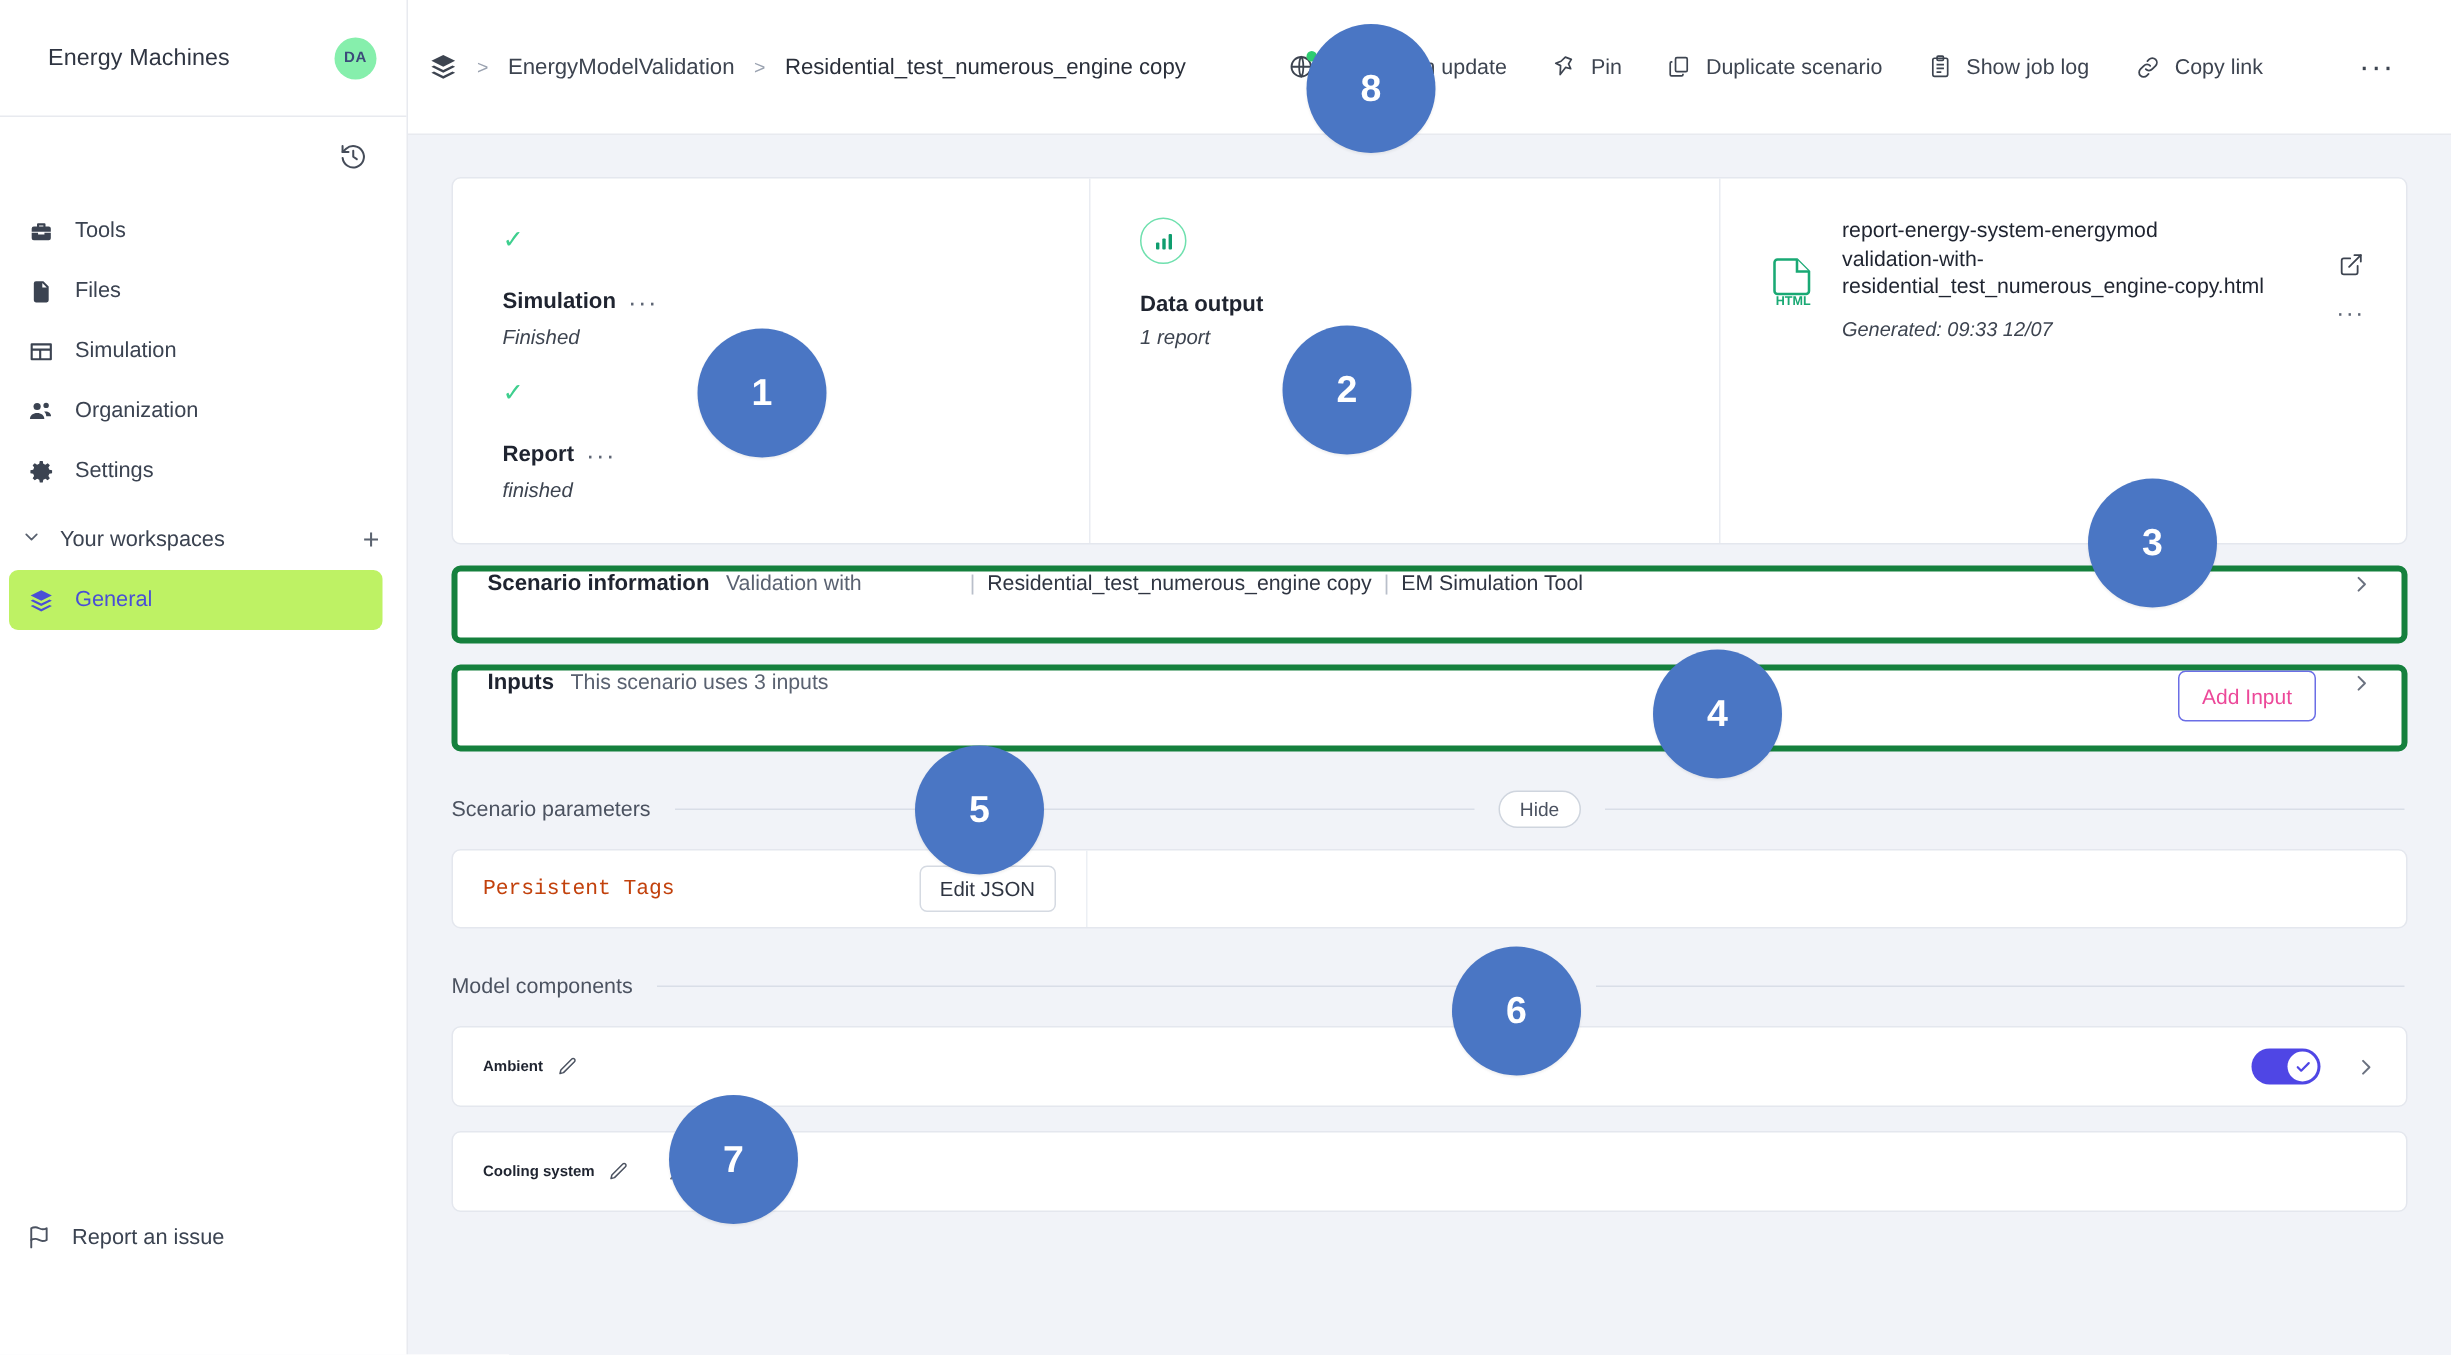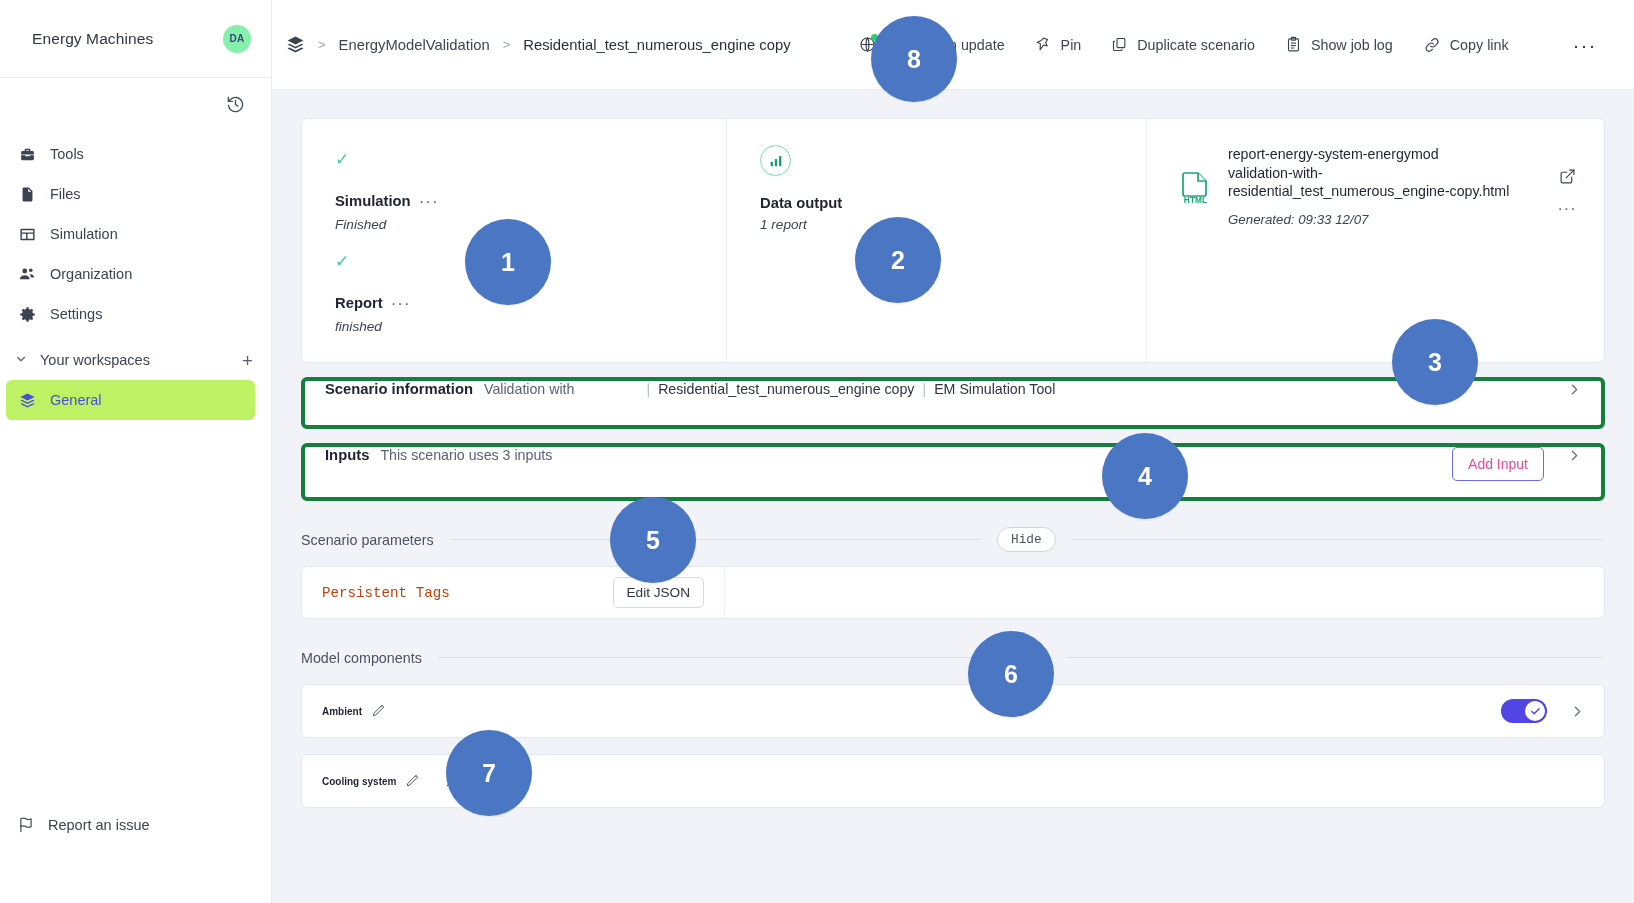--- a/index.html
+++ b/index.html
@@ -131,21 +131,21 @@
 
   
   .sec {
     display:flex; align-items:center; gap:16px; margin-top: 26px; padding-right: 2px;
   }
   .sec-label { font-size:14.3px; color:#4b5260; white-space:nowrap; }
   .sec-line { flex:1 1 auto; height:1px; background:#d9dee7; }
   .hide-chip {
     border:1px solid #cfd5de; background:#fff; border-radius: 13px;
     font-size:12.8px; color:#4b5260; padding: 4px 13px; cursor:pointer;
-    font-family:Liberation Mono, monospace;
+    font-family:Liberation Sans, sans-serif;
   }
 
   .param-card {
     background:#fff; border:1px solid #e4e7ee; border-radius:6px;
     margin-top: 14px; height: 53px; display:flex; align-items:center;
   }
   .param-cell {
     width: 423px; height: 100%; display:flex; align-items:center;
     padding: 0 20px 0 20px; border-right:1px solid #eceff4; gap: 0;
   }

